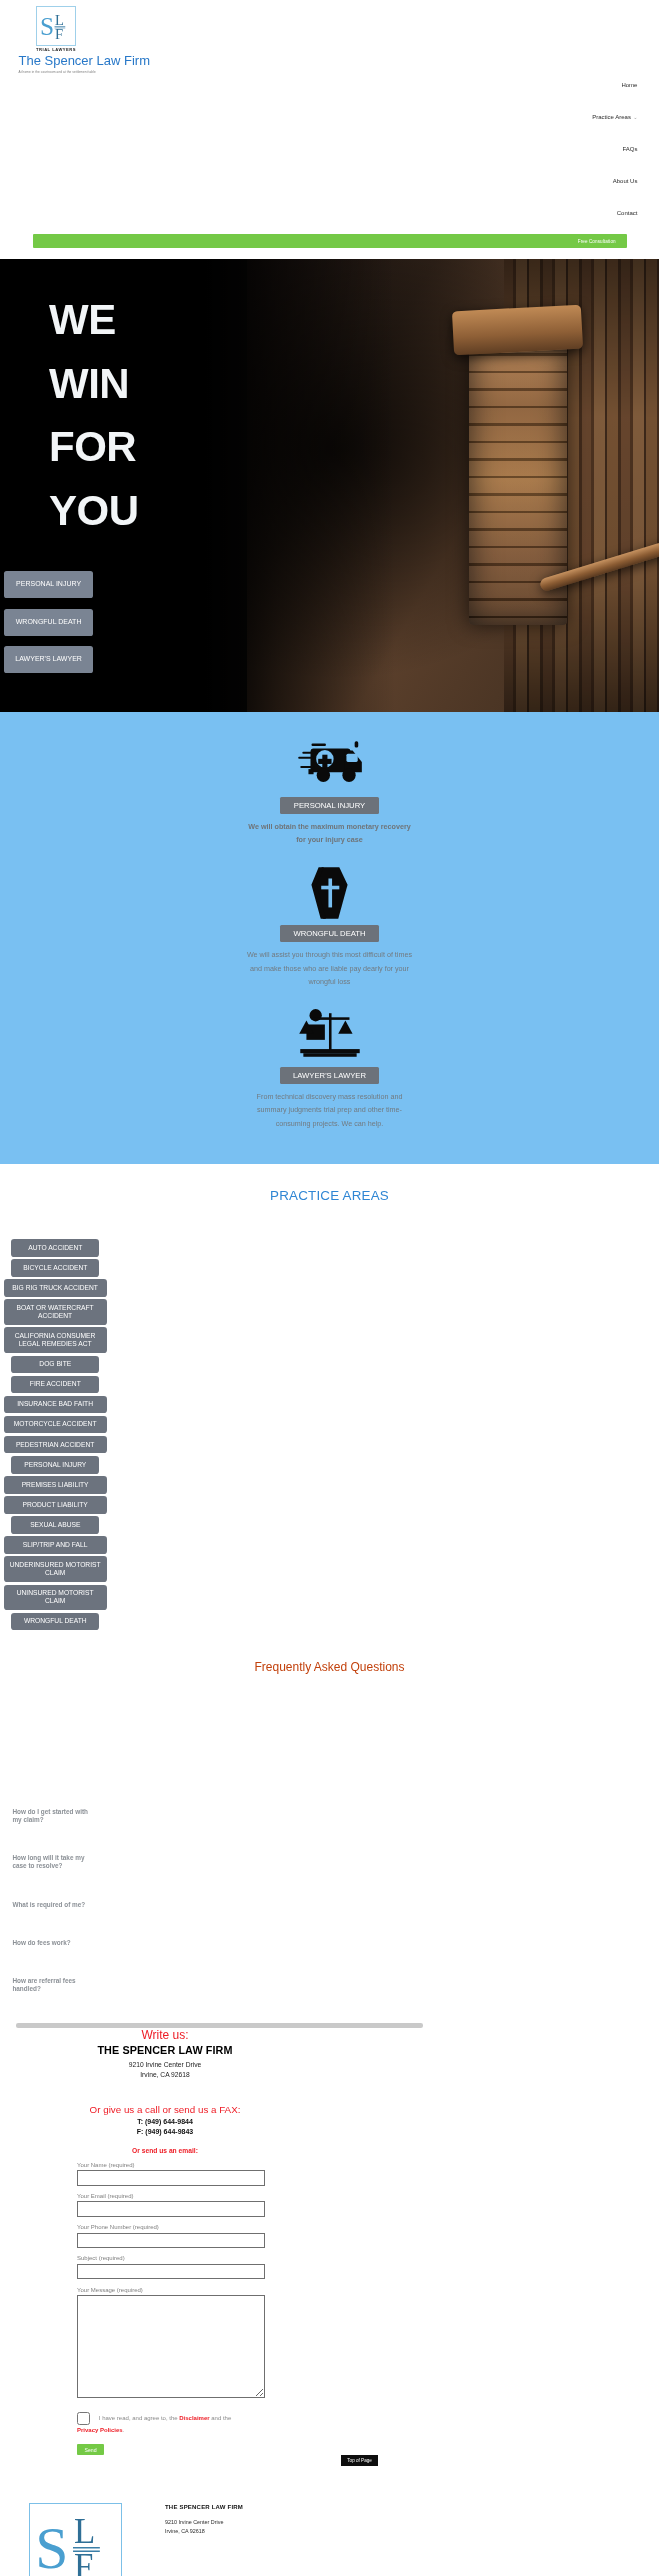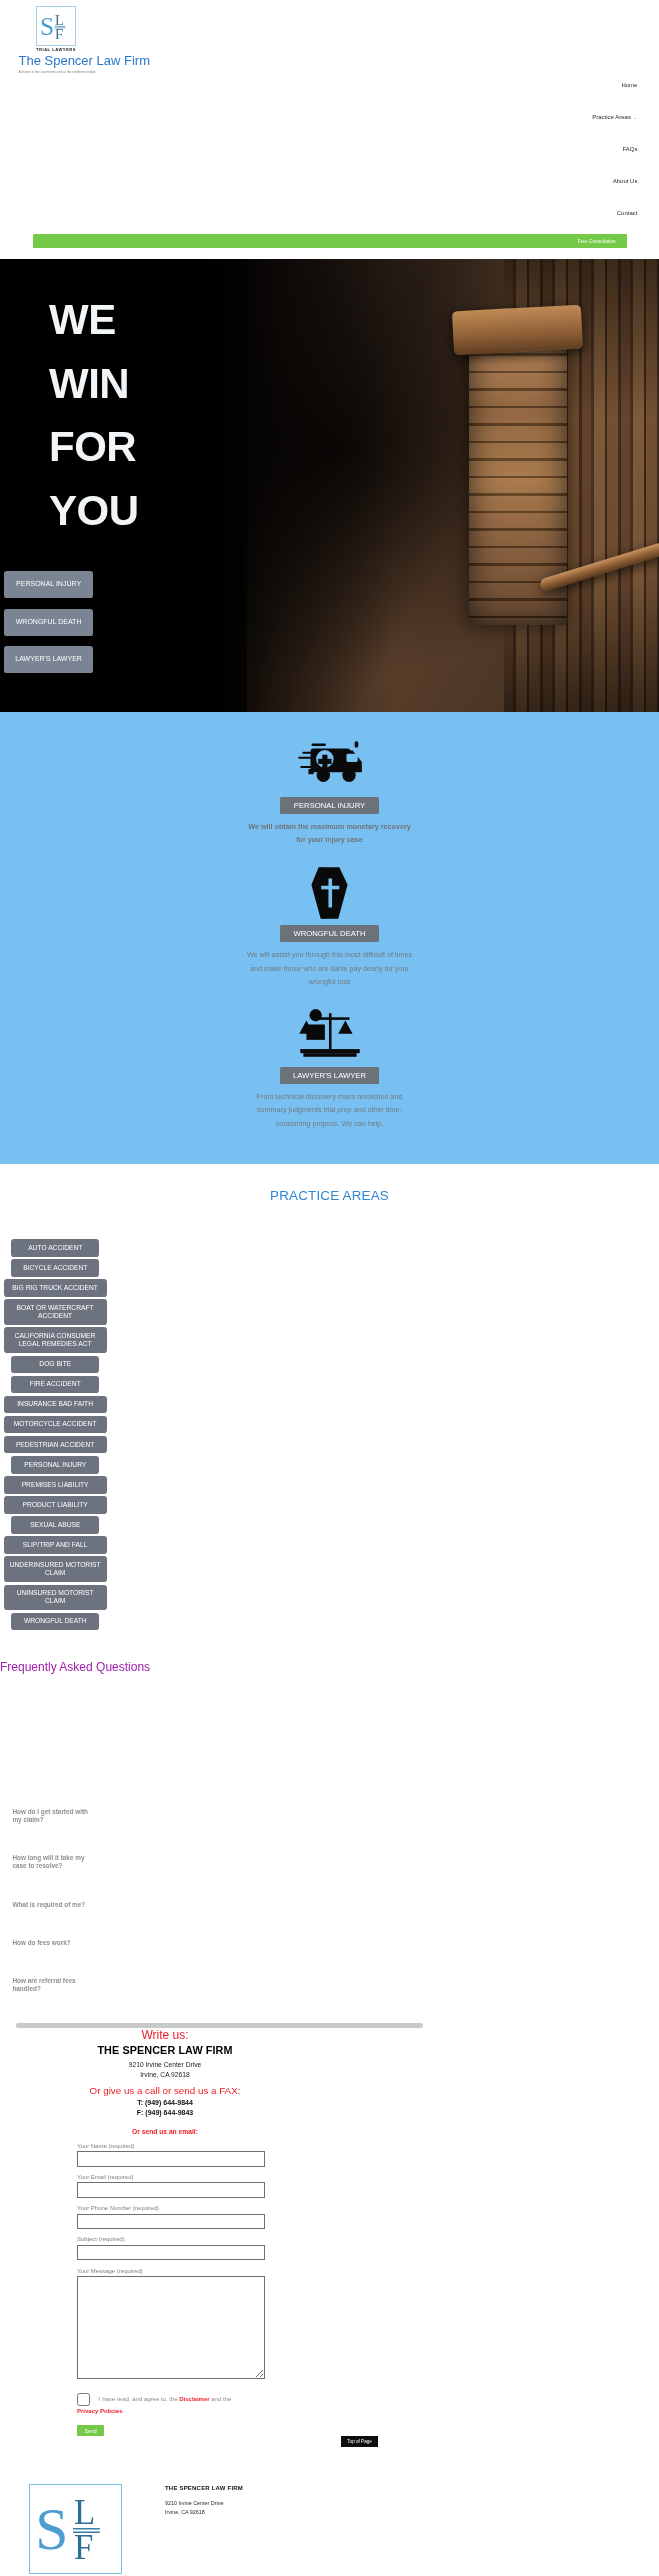--- a/index.html
+++ b/index.html
@@ -140,21 +140,21 @@
   .pa-item {
     background: #6c737e; color: #fff; border-radius: 3.1px; text-align: center;
     font-size: 6.7px; line-height: 1.22; padding: 4.6px 5.2px; margin-bottom: 2.6px;
     width: 88px; min-height: 17.5px; display: flex; align-items: center;
     justify-content: center; cursor: pointer;
   }
   .pa-item.w2 { width: 103px; margin-left: -7.7px; }
 
   
   .faq-head {
-    text-align: left; color: #a21caf; font-size: 12px; padding: 27px 0 0;
+    text-align: center; color: #c2410c; font-size: 12px; padding: 27px 0 0;
     font-weight: normal;
   }
   .faq-list { padding: 134px 0 0 12.4px; }
   .faq-q {
     color: #8b9096; font-size: 6.4px; font-weight: bold; line-height: 1.28;
     width: 77px; margin-bottom: 30px; cursor: pointer;
   }
   .faq-scroll {
     width: 407px; height: 4.6px; background: #c9c9c9; border-radius: 2.1px;
     margin: 13.4px 0 0 15.5px;
@@ -163,21 +163,21 @@
   
   .reach-head {
     text-align:center; color:#2f86d4; font-size:13.4px; font-weight:normal;
     padding: 32px 0 18.5px;
   }
   .contact { width: 659px; padding-left: 0; }
   .c-center { width: 330px; text-align: center; }
   .write-us { color:#ee1c25; font-size: 12px; margin-bottom: 2.1px; }
   .firm-name { color:#000; font-size: 10.8px; font-weight: bold; letter-spacing:0.1px; }
   .addr { color:#1a1a1a; font-size: 6.7px; line-height: 1.5; margin-top: 3.6px; }
-  .call-line { color:#ee1c25; font-size: 9.8px; margin-top: 5px; }
+  .call-line { color:#ee1c25; font-size: 9.8px; margin-top: 24px; }
   .phones { color:#111; font-size: 7px; font-weight: bold; line-height:1.45; margin-top: 2.1px; }
   .email-line { color:#ee1c25; font-size: 6.7px; font-weight: bold; margin-top: 10.3px; }
 
   .form { width: 191px; margin-left: 77px; margin-top: 7.2px; }
   .f-label { color:#808080; font-size: 6px; margin: 7.2px 0 2.6px; display:block; }
   .f-input {
     width: 188px; height: 15.5px; border: 0.5px solid #6f6f6f; background:#fff;
     font-size: 6.2px; padding: 0 3.1px; font-family:"Liberation Sans", sans-serif;
   }
   .f-text {

